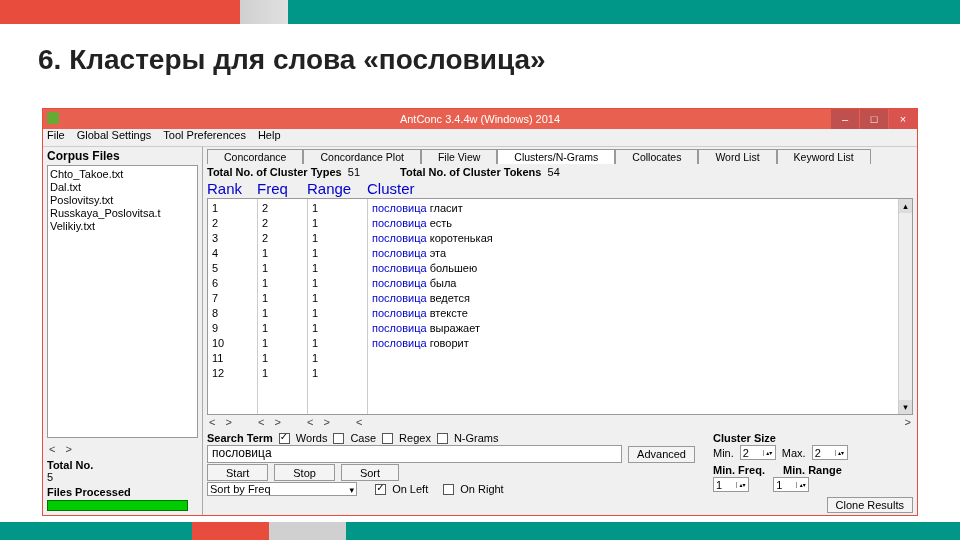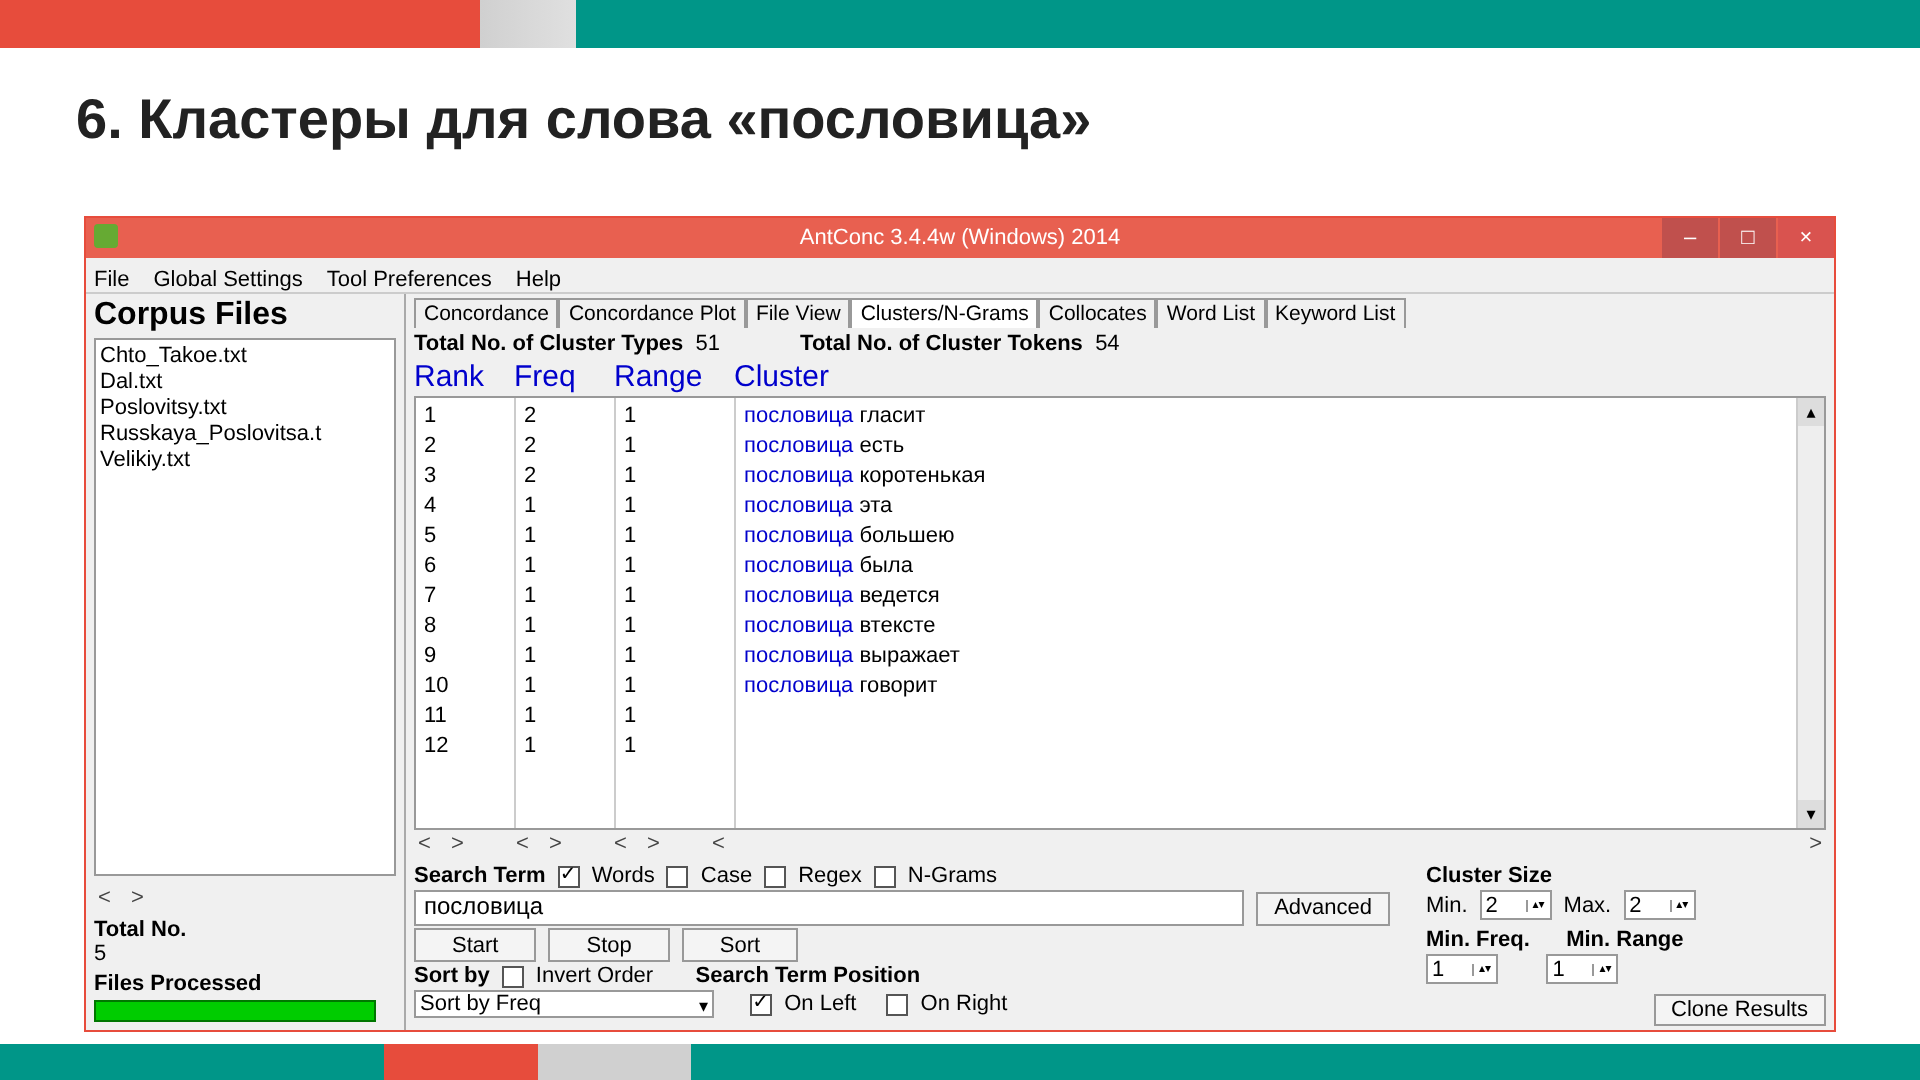--- a/index.html
+++ b/index.html
@@ -6,33 +6,33 @@
 body{width:960px;height:540px;background:#fff;position:relative;overflow:hidden}
 .top-band{position:absolute;top:0;left:0;right:0;height:24px;background:linear-gradient(90deg,#e74c3c 0%,#e74c3c 25%,#d0d0d0 25%,#e0e0e0 30%,#009688 30%,#009688 100%)}
 .slide-title{position:absolute;top:44px;left:38px;font-size:28px;font-weight:bold;color:#222}
 .bot-band{position:absolute;bottom:0;left:0;right:0;height:18px;background:linear-gradient(90deg,#009688 0%,#009688 20%,#e74c3c 20%,#e74c3c 28%,#d0d0d0 28%,#d0d0d0 36%,#009688 36%,#009688 100%)}
 .app{position:absolute;top:108px;left:42px;right:42px;bottom:24px;background:#f0f0f0;border:1px solid #e74c3c;font-size:11px;color:#000;display:flex;flex-direction:column}
 .titlebar{height:20px;background:#e86050;color:#fff;display:flex;align-items:center;justify-content:center;font-size:11px;position:relative}
 .titlebar .ico{position:absolute;left:4px;top:3px;width:12px;height:12px;background:#6a3;border-radius:2px}
 .winbtns{position:absolute;right:0;top:0;display:flex}
 .winbtn{width:28px;height:20px;background:#c0504d;color:#fff;display:flex;align-items:center;justify-content:center;font-size:11px;margin-left:1px}
 .winbtn.close{background:#d9534f}
-.menubar{height:18px;background:#f0f0f0;display:flex;align-items:flex-end;padding:0 4px;gap:12px;border-bottom:1px solid #ccc}
+.menubar{height:18px;background:#f0f0f0;display:flex;align-items:flex-start;padding:0 4px;gap:12px;border-bottom:1px solid #ccc}
 .menubar span{font-size:11px}
 .body{flex:1;display:flex;min-height:0}
 .leftpane{width:160px;border-right:1px solid #aaa;display:flex;flex-direction:column;padding:2px 4px}
-.leftpane .lbl{font-weight:bold;font-size:16px}
+.leftpane .lbl{font-weight:bold;font-size:12px}
 .filelist{flex:1;border:1px solid #999;background:#fff;margin:2px 0 4px 0;padding:2px;overflow:hidden}
 .filelist div{font-size:11px;line-height:13px;white-space:nowrap}
 .nav-arrows{display:flex;gap:10px;font-size:11px;color:#444;padding:1px 2px}
 .totalno{font-weight:bold;font-size:11px;margin-top:3px}
 .progress{height:11px;background:#0c0;border:1px solid #070;margin:2px 10px 2px 0}
 .rightpane{flex:1;display:flex;flex-direction:column;padding:2px 4px;min-width:0}
 .tabs{display:flex;gap:0;font-size:10.5px}
-.tab{border:1px solid #999;border-bottom:none;padding:1px 4px;background:#f0f0f0;white-space:nowrap}
+.tab{border:1px solid #999;border-bottom:none;padding:1px 16px;background:#f0f0f0;white-space:nowrap}
 .tab.active{background:#fff}
 .totals{display:flex;gap:40px;font-size:11px;margin-top:2px}
 .totals b{font-weight:bold}
 .colheads{display:flex;font-size:15px;color:#00c;margin-top:2px}
 .colheads span:nth-child(1){width:50px}
 .colheads span:nth-child(2){width:50px}
 .colheads span:nth-child(3){width:60px}
 .colheads span:nth-child(4){flex:1}
 .datagrid{flex:1;border:1px solid #999;background:#fff;position:relative;overflow:hidden;margin-top:1px;min-height:0}
 .dataflex{display:flex;height:100%}
@@ -206,26 +206,20 @@
           <div class="ctrlrow">
             <span class="txtin wide">пословица</span>
             <span class="btn adv">Advanced</span>
           </div>
           <div class="ctrlrow">
             <span class="btn">Start</span>
             <span class="btn">Stop</span>
             <span class="btn">Sort</span>
           </div>
           <div class="ctrlrow">
-            <b>Sort by</b>
-            <span class="chk"></span><span>Invert Order</span>
-            &nbsp;&nbsp;&nbsp;
-            <b>Search Term Position</b>
-          </div>
-          <div class="ctrlrow">
             <span class="sel">
                 <span>Sort by Freq</span>
               </span>
             &nbsp;&nbsp;
             <span class="chk on"></span><span>On Left</span>
             &nbsp;
             <span class="chk"></span><span>On Right</span>
           </div>
         </div>
         <div class="rightctrl">

